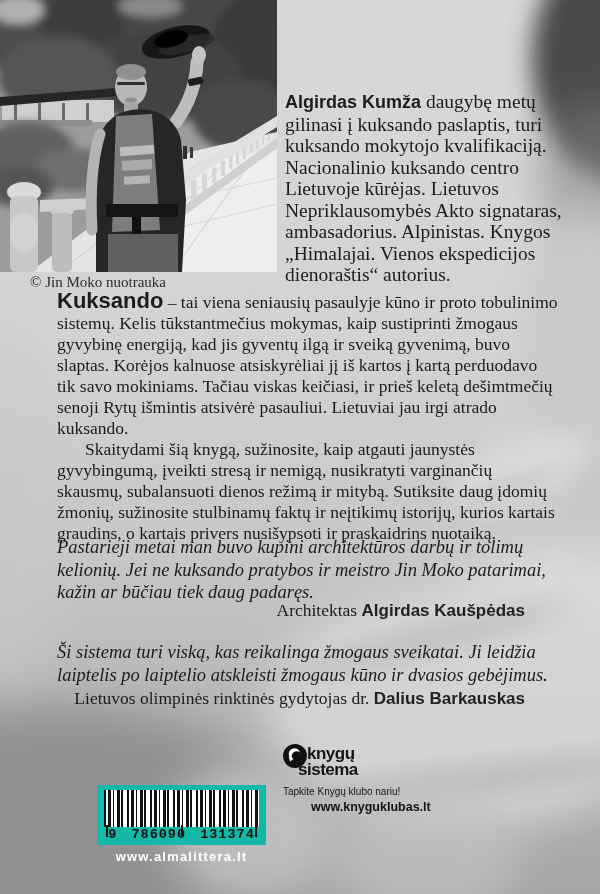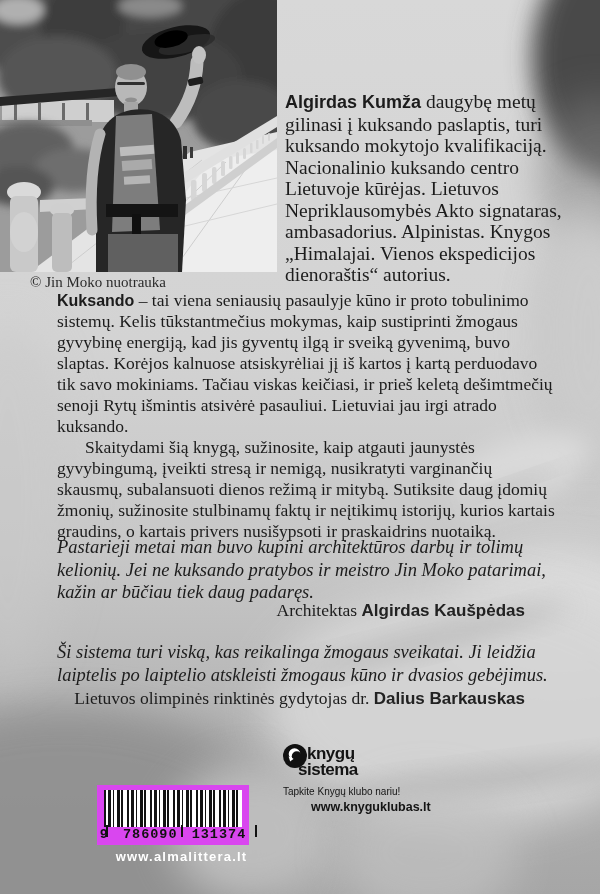--- a/index.html
+++ b/index.html
@@ -17,36 +17,36 @@
   .photo svg{display:block;width:277px;height:272px;}
   .credit{left:30px;top:272px;width:250px;font-size:15px;line-height:20px;color:#2b2b2b;}
 
   
   .bio{left:285px;top:91px;width:280px;font-size:19.5px;line-height:21.5px;}
   .bold-sans{font-family:"Liberation Sans","DejaVu Sans",sans-serif;font-weight:700;}
   .bio .bold-sans{font-size:18px;}
 
   
   .body-text{left:57px;top:290px;width:502px;font-size:17.5px;line-height:21px;}
-  .body-text .bold-sans{font-size:16px;}
+  .body-text .bold-sans{font-size:22px;}
   .para2{text-indent:28px;margin:0;}
   .para1{margin:0;}
 
   
   .quote{left:57px;width:502px;font-style:italic;font-size:18.5px;line-height:22.5px;}
   .q1{top:536px;}
   .q2{top:641px;}
   .attr{left:57px;width:502px;text-align:right;padding-right:0;box-sizing:border-box;font-size:17.5px;}
   .attr-inner{display:inline-block;padding-right:34px;}
   .a1{top:600px;}
   .a2{top:688px;}
   .attr .bold-sans{font-size:17px;color:#222;}
 
   
-  .barcode-box{left:97px;top:785px;width:152px;height:60px;background:#d946ef;}
+  .barcode-box{left:97px;top:785px;width:169px;height:60px;background:#14b8a6;}
   .bars{position:absolute;left:7px;right:7px;top:5px;height:37px;
     background:repeating-linear-gradient(90deg,
       #121212 0 2px,#fff 2px 4px,#121212 4px 7px,#fff 7px 9px,
       #121212 9px 10px,#fff 10px 13px,#121212 13px 16px,#fff 16px 17px,
       #121212 17px 19px,#fff 19px 23px);}
   .guard{position:absolute;top:40px;width:2px;height:12px;background:#121212;}
   .g1{left:9px;} .g2{left:84px;} .g3{left:158px;}
   .digits{position:absolute;left:0;right:0;top:42px;text-align:center;
     font-family:"Liberation Mono","DejaVu Sans Mono",monospace;
     font-size:13.5px;font-weight:700;letter-spacing:1px;word-spacing:5px;color:#111;}

